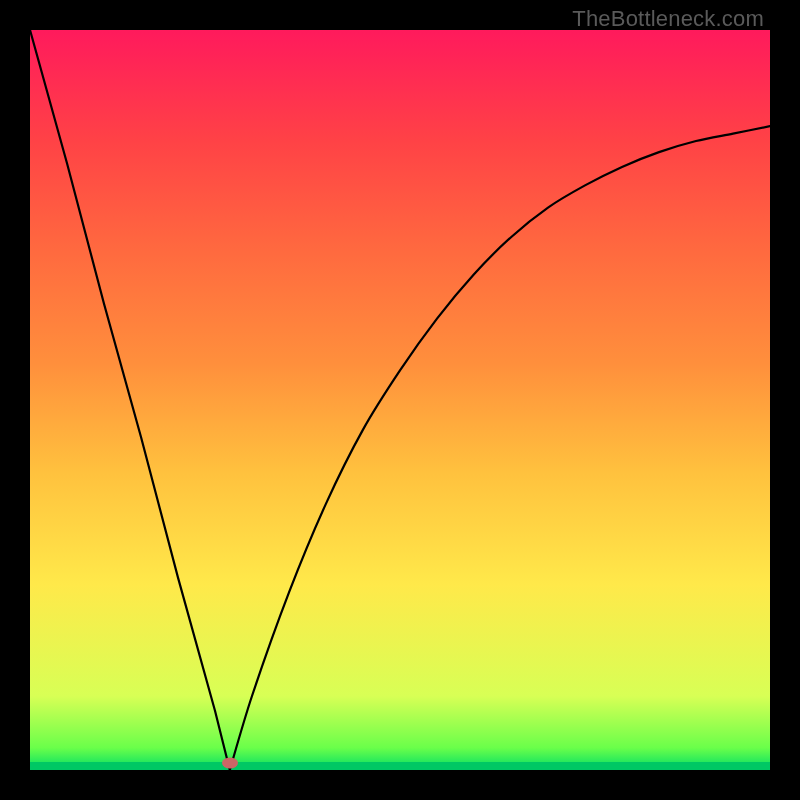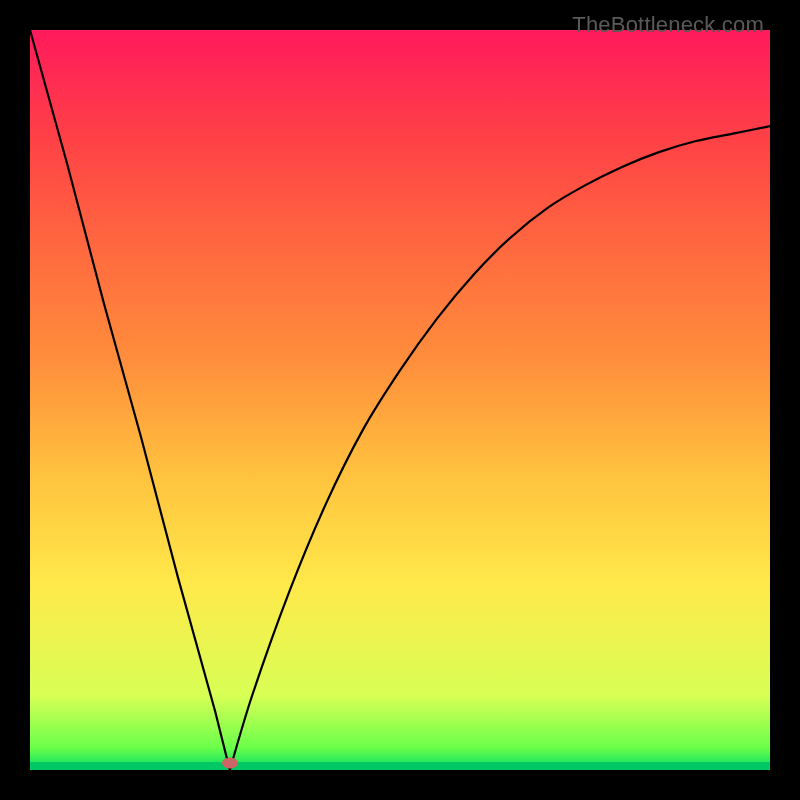--- a/index.html
+++ b/index.html
@@ -39,21 +39,21 @@
   .green-band {
     position: absolute;
     left: 0;
     bottom: 0;
     width: 100%;
     height: 8px;
     background: #00c864;
   }
   .watermark {
     position: absolute;
-    top: 12px;
+    top: 6px;
     right: 36px;
     color: #5a5a5a;
     font-size: 22px;
     font-weight: 400;
     letter-spacing: 0.2px;
     user-select: none;
   }
   svg.curve {
     position: absolute;
     left: 0;

